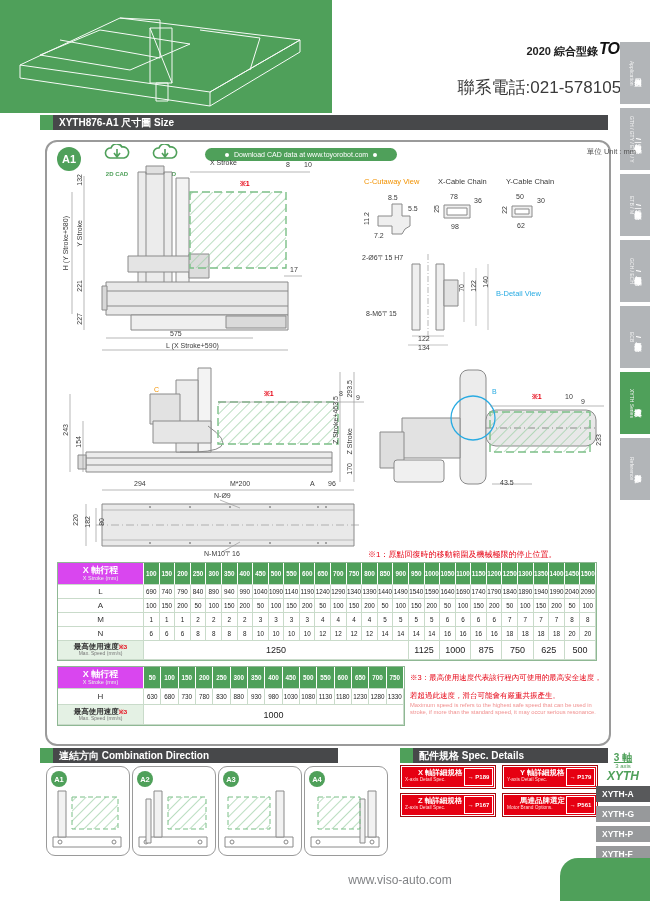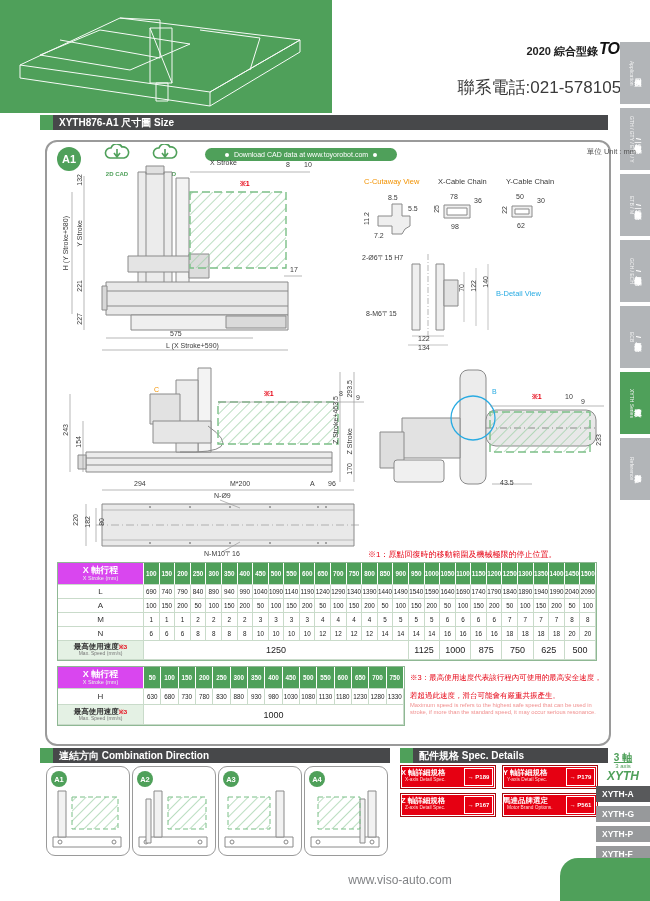--- a/index.html
+++ b/index.html
@@ -70,21 +70,21 @@
 
   
   .combo-card{position:absolute;top:766px;width:82px;height:88px;border:1.5px solid #9a9a9a;
               border-radius:9px;background:#fff;cursor:pointer;}
   .combo-badge{position:absolute;left:4px;top:4px;width:16px;height:16px;border-radius:50%;background:#4fa05a;
                color:#fff;font-size:7.5px;font-weight:bold;display:flex;align-items:center;justify-content:center;}
   .combo-card svg{position:absolute;left:1px;top:18px;}
 
   .spec-btn{position:absolute;width:94px;height:22px;background:#e60012;border:1px solid #9e0b0f;
             box-shadow:inset 0 0 0 1px #fff;cursor:pointer;}
-  .sb-zh{position:absolute;left:0;top:3px;font-size:7.5px;font-weight:bold;color:#fff;line-height:1;white-space:nowrap;}
+  .sb-zh{position:absolute;left:17px;top:3px;font-size:7.5px;font-weight:bold;color:#fff;line-height:1;white-space:nowrap;}
   .sb-en{position:absolute;left:4px;top:12px;font-size:4.8px;color:#ffd9d9;line-height:1;white-space:nowrap;}
   .sb-page{position:absolute;right:2px;top:2px;bottom:2px;width:27px;border:1px solid #fff;
            display:flex;align-items:center;justify-content:center;font-size:6px;color:#fff;font-weight:bold;}
 
   .series-axis{position:absolute;left:598px;top:752px;width:50px;text-align:center;color:#4fa05a;line-height:1.1;}
   .sa-zh{font-size:10px;font-weight:bold;display:block;text-decoration:underline;}
   .sa-en{font-size:6px;display:block;}
   .sa-name{font-size:12px;font-weight:bold;font-style:italic;display:block;}
   .series-tab{position:absolute;left:596px;width:54px;height:16px;color:#fff;font-size:8.5px;font-weight:bold;
               display:flex;align-items:center;padding-left:6px;box-sizing:border-box;cursor:pointer;}
@@ -594,21 +594,21 @@
         <span class="tsl-en">Max. Speed (mm/s)</span>
       </div>
       <div class="tspan" style="grid-column: span 15;">1000</div>
     </div>
 
   <div class="abs" style="left:410px;top:666px;width:194px;">
     <span class="n-zh" style="font-size:7.5px;">※3：最高使用速度代表該行程內可使用的最高安全速度，若超過此速度，滑台可能會有嚴重共振產生。</span>
     <span class="n-en">Maximum speed is refers to the highest safe speed that can be used in stroke, if more than the standard speed, it may occur serious resonance.</span>
   </div>
 
-  <div class="bar" style="left:40px;top:748px;width:350px;">
+  <div class="bar" style="left:40px;top:748px;width:298px;">
     <span class="sq"></span>
     <span>連結方向 Combination Direction</span>
   </div>
   <div>
       <div class="combo-card" style="left: 46px;">
         <div class="combo-badge">A1</div>
         <svg width="78" height="66" viewBox="0 0 78 66">
        <rect x="5" y="52" width="68" height="10" fill="#fff" stroke="#8a8a8a"></rect>
        <circle cx="12" cy="57" r="2" fill="none" stroke="#8a8a8a"></circle>
        <circle cx="66" cy="57" r="2" fill="none" stroke="#8a8a8a"></circle>

